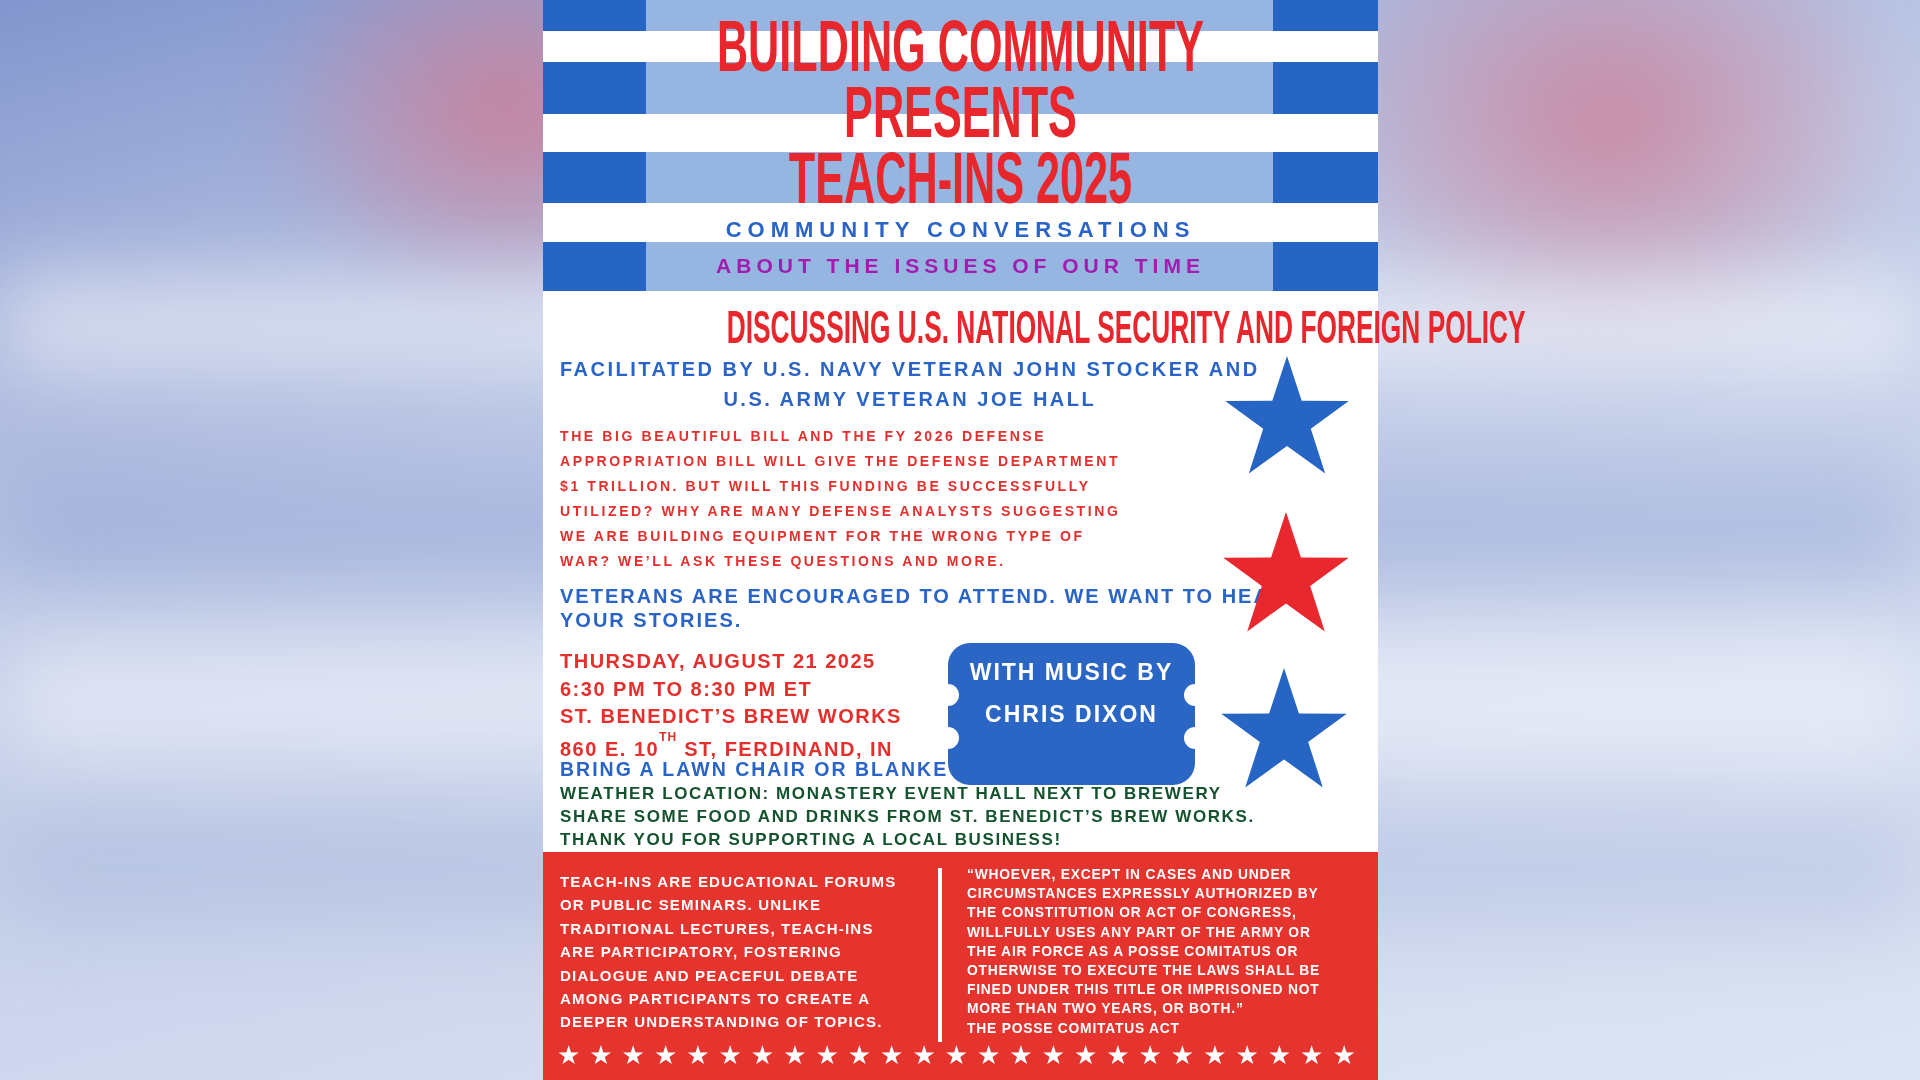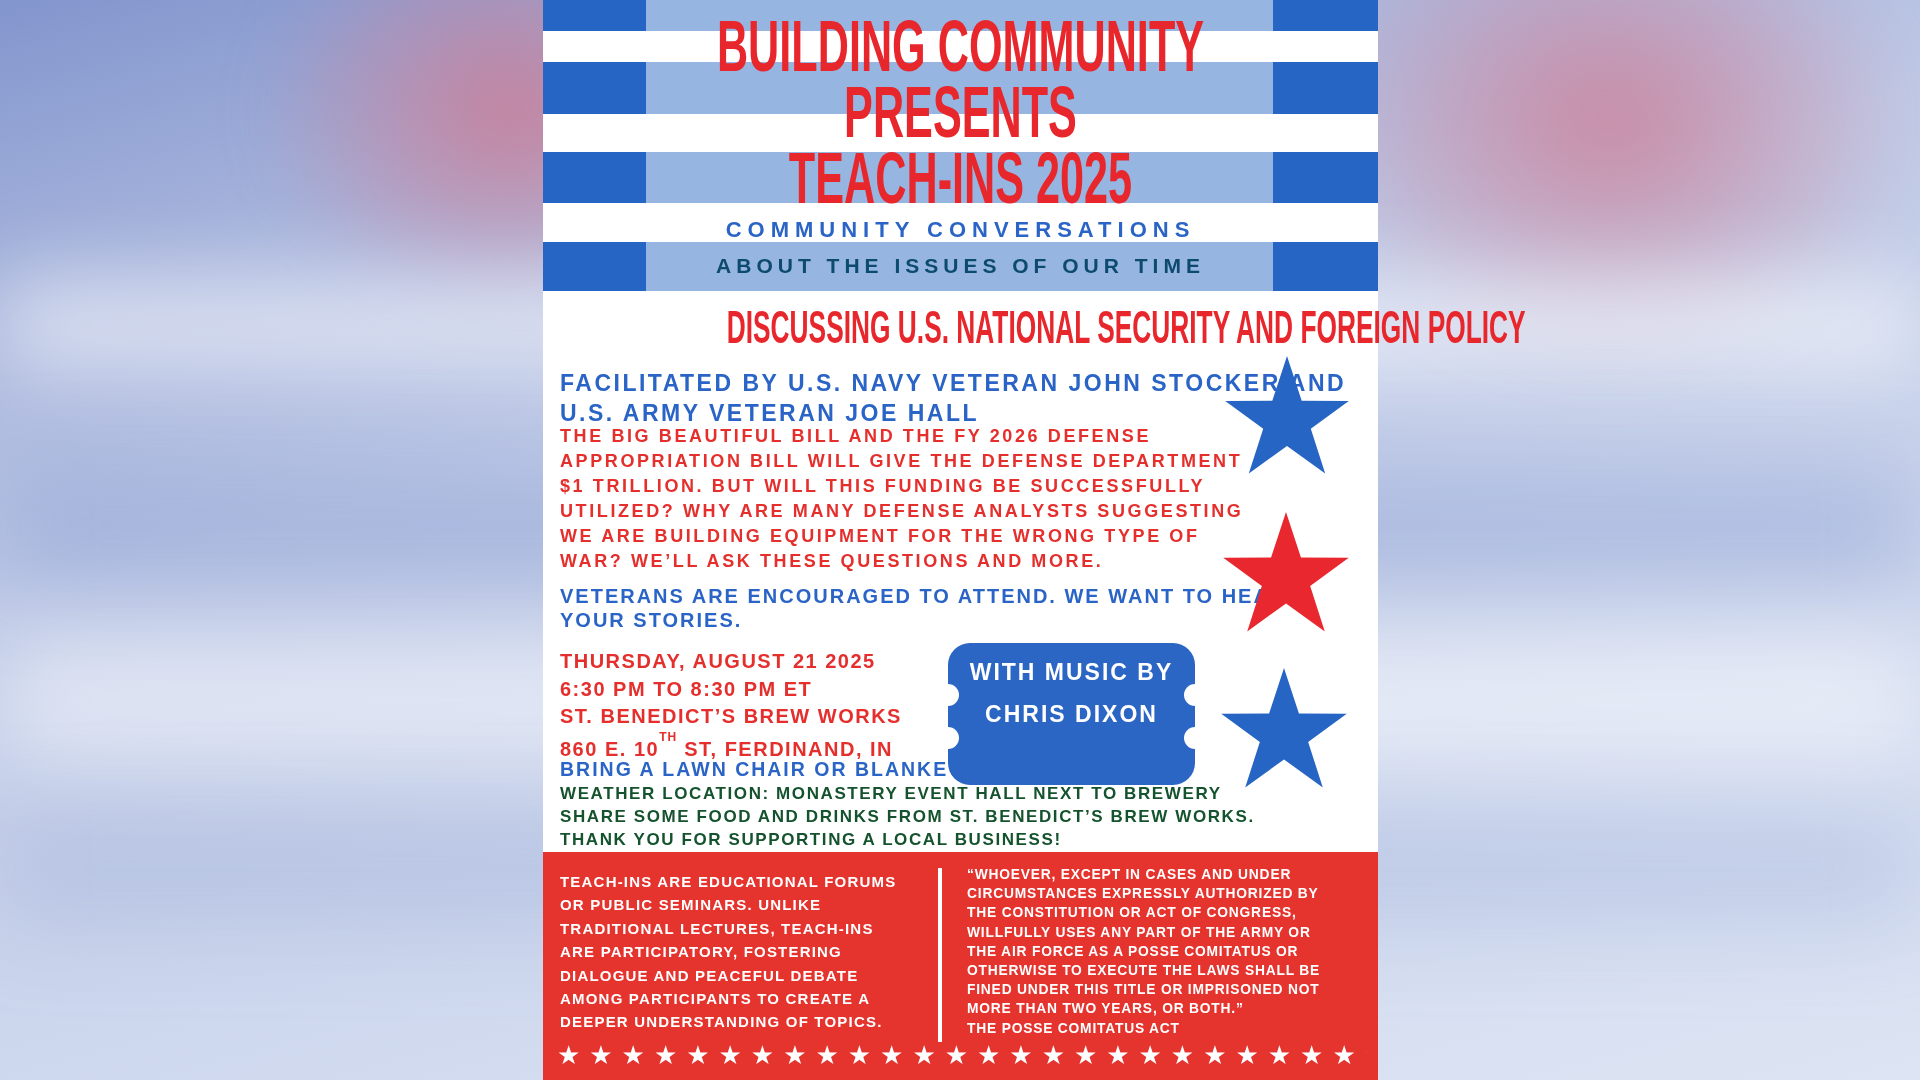--- a/index.html
+++ b/index.html
@@ -27,29 +27,29 @@
   .blk-l { left:0; width:103px; }
   .blk-r { right:0; width:105px; }
 
   .condense { transform:scaleX(.6); transform-origin:50% 50%; white-space:nowrap; }
 
   .title { position:absolute; top:13px; left:0; width:100%; text-align:center;
     color:#e8272d; font-weight:900; font-size:72px; line-height:66px; }
   .sub1 { position:absolute; top:216px; left:0; width:100%; text-align:center;
     font-size:22px; line-height:28px; font-weight:800; letter-spacing:6px; color:#2a64c6; }
   .sub2 { position:absolute; top:252px; left:0; width:100%; text-align:center;
-    font-size:21px; line-height:28px; font-weight:800; letter-spacing:5px; color:#0c4a6e; }
+    font-size:21px; line-height:28px; font-weight:800; letter-spacing:5px; color:#a21caf; }
 
   .headline { position:absolute; top:304px; left:0; width:100%; text-align:center;
     font-size:47px; line-height:46px; font-weight:900; color:#e8272d;
     transform:scaleX(.56); transform-origin:50% 50%; white-space:nowrap; }
 
   .block { position:absolute; left:17px; white-space:nowrap; font-weight:800; }
-  .facil   { top:368px; font-size:23px; line-height:30px;   letter-spacing:2.5px; color:#2a64c6; }
-  .desc    { top:424px; font-size:18px;   line-height:25px;   letter-spacing:2.6px; color:#e42f2c; }
+  .facil   { top:354px; font-size:20px; line-height:30px;   letter-spacing:2.5px; color:#2a64c6;text-align:center; }
+  .desc    { top:424px; font-size:14px;   line-height:25px;   letter-spacing:2.6px; color:#e42f2c; }
   .vets    { top:585px; font-size:20px;   line-height:23.5px; letter-spacing:2px;   color:#2a64c6; }
   .event   { top:648px; font-size:20px;   line-height:27.5px; letter-spacing:1.5px; color:#e42f2c; }
   .event sup { font-size:12px; position:relative; top:-7px; letter-spacing:1px; }
   .info1   { top:758px; font-size:19.5px; line-height:23px;   letter-spacing:2px;   color:#2a64c6; }
   .inforest{ top:782px; font-size:17px;   line-height:23px;   letter-spacing:1.6px; color:#14532d; }
 
   .badge { position:absolute; left:405px; top:632px; width:247px; height:142px;
     background:#2b66c5; border-radius:22px; text-align:center; color:#fff;
     font-weight:700; font-size:23px; letter-spacing:2px; padding-top:8px;margin-top:11px; }
   .badge .bline { line-height:42px; white-space:nowrap; }

